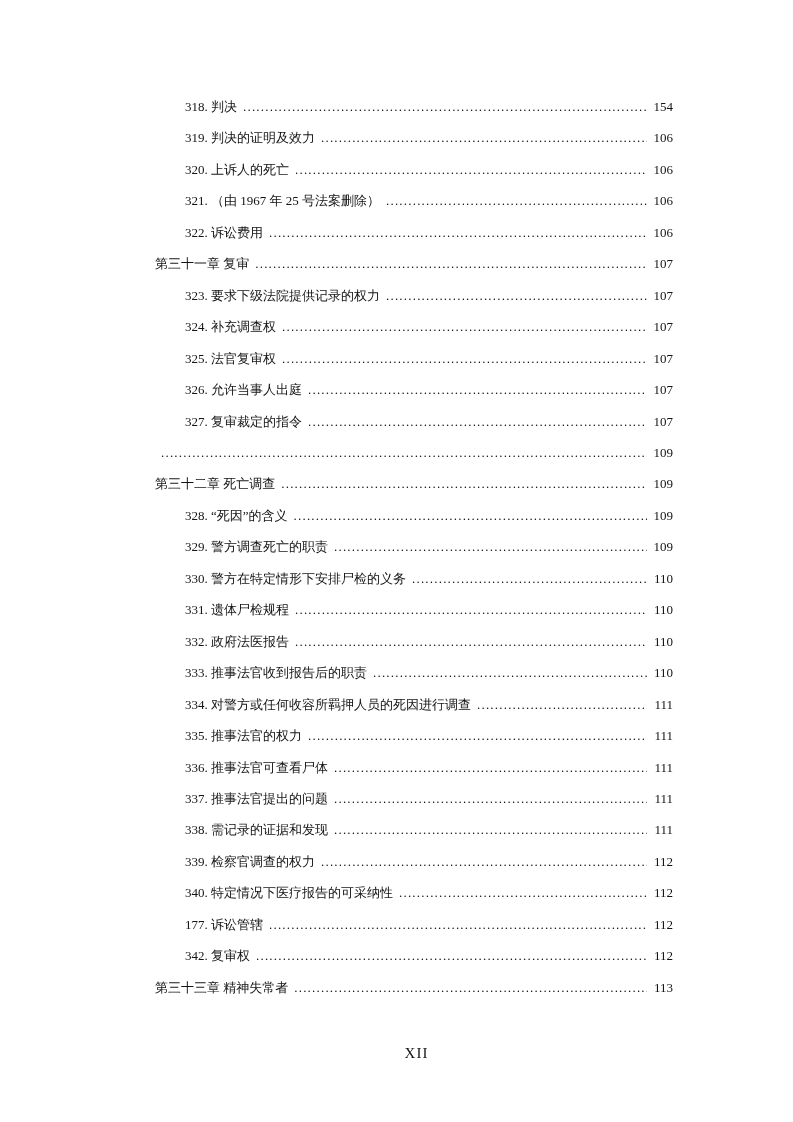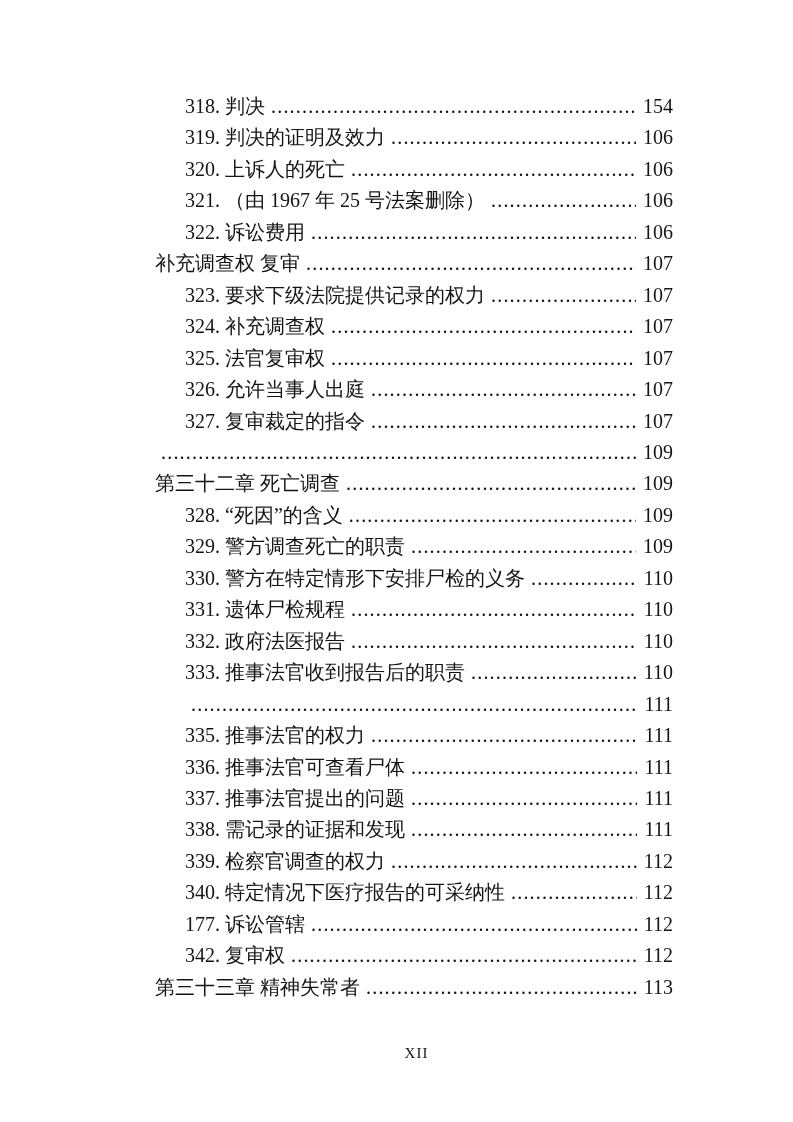--- a/index.html
+++ b/index.html
@@ -15,21 +15,21 @@
   .page {
     position: absolute;
     inset: 0;
     background: #ffffff;
   }
   .toc {
     position: absolute;
     left: 155px;
     right: 120px;
     top: 91px;
-    font-size: 20px;
+    font-size: 13px;
     line-height: 31.45px;
   }
   .toc-row {
     display: flex;
     align-items: baseline;
   }
   .toc-row.item { padding-left: 30px; }
   .toc-label {
     flex: 0 0 auto;
     white-space: nowrap;
@@ -89,21 +89,21 @@
     <span class="toc-page">106</span>
   </div>
 
   <div class="toc-row item">
     <span class="toc-label">322. 诉讼费用</span>
     <span class="toc-dots"></span>
     <span class="toc-page">106</span>
   </div>
 
   <div class="toc-row chapter">
-    <span class="toc-label">补充调查权 复审</span>
+    <span class="toc-label">第三十一章 复审</span>
     <span class="toc-dots"></span>
     <span class="toc-page">107</span>
   </div>
 
   <div class="toc-row item">
     <span class="toc-label">323. 要求下级法院提供记录的权力</span>
     <span class="toc-dots"></span>
     <span class="toc-page">107</span>
   </div>
 
@@ -172,20 +172,21 @@
     <span class="toc-page">110</span>
   </div>
 
   <div class="toc-row item">
     <span class="toc-label">333. 推事法官收到报告后的职责</span>
     <span class="toc-dots"></span>
     <span class="toc-page">110</span>
   </div>
 
   <div class="toc-row item">
+    <span class="toc-label">334. 对警方或任何收容所羁押人员的死因进行调查</span>
     <span class="toc-dots"></span>
     <span class="toc-page">111</span>
   </div>
 
   <div class="toc-row item">
     <span class="toc-label">335. 推事法官的权力</span>
     <span class="toc-dots"></span>
     <span class="toc-page">111</span>
   </div>
 

